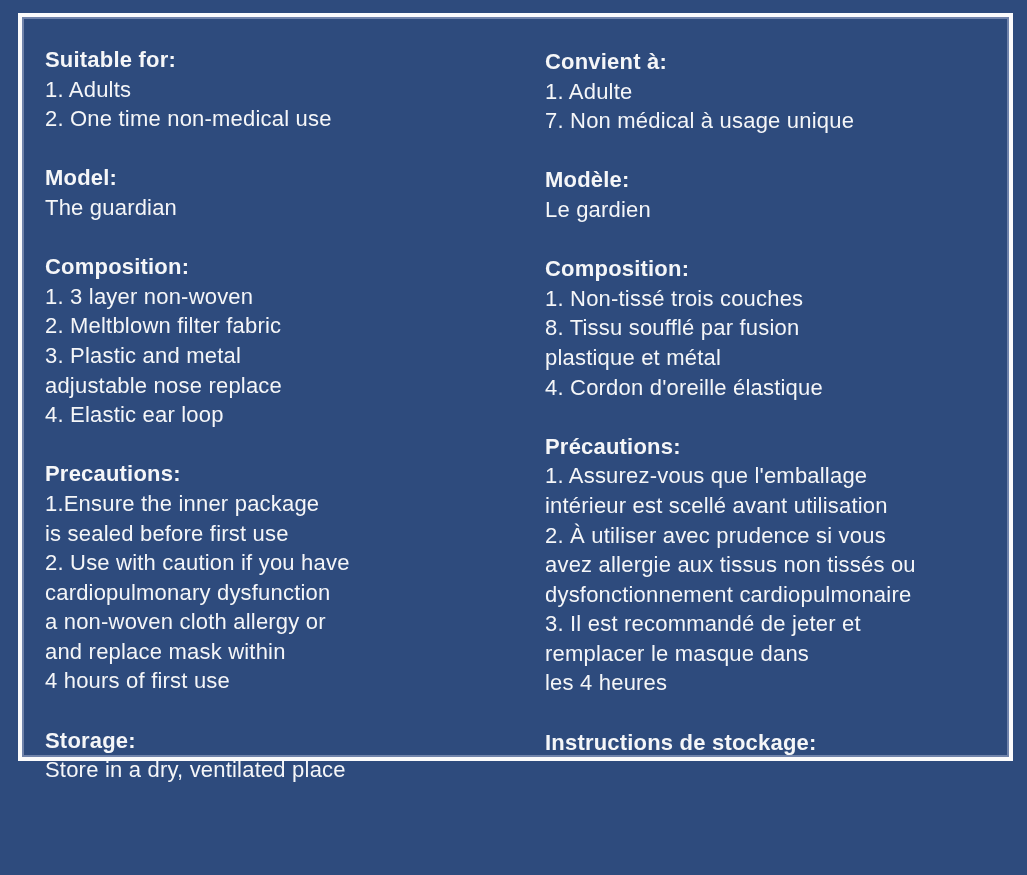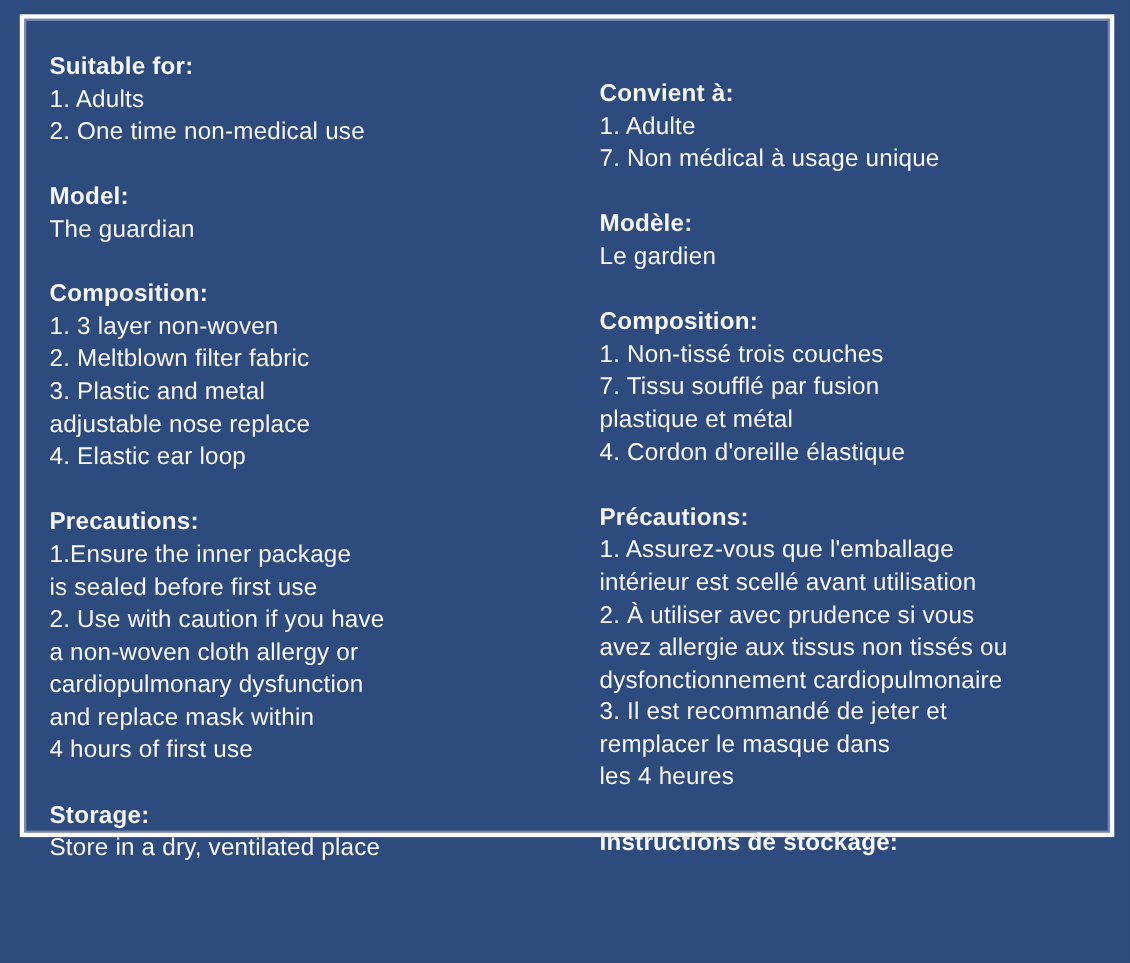--- a/index.html
+++ b/index.html
@@ -29,21 +29,21 @@
   .column {
     position: absolute;
     top: 28px;
     color: var(--text);
     font-size: 22px;
     line-height: 29.6px;
     white-space: nowrap;
     letter-spacing: 0.2px;
   }
   .column.en { left: 23px;  width: 475px; }
-  .column.fr { left: 523px; width: 460px; top: 30px; margin-top: 23px; }
+  .column.fr { left: 523px; width: 460px; top: 30px; }
   .section { margin-bottom: 29.6px; }
   .section:last-child { margin-bottom: 0; }
   .heading { font-weight: 700; }
 </style>
 </head>
 <body>
 
 <div class="label-frame">
   <div class="column en">
       <section class="section">
@@ -61,22 +61,22 @@
         <div class="line">2. Meltblown filter fabric</div>
         <div class="line">3. Plastic and metal</div>
         <div class="line">adjustable nose replace</div>
         <div class="line">4. Elastic ear loop</div>
       </section>
       <section class="section">
         <div class="heading">Precautions:</div>
         <div class="line">1.Ensure the inner package</div>
         <div class="line">is sealed before first use</div>
         <div class="line">2. Use with caution if you have</div>
+        <div class="line">cardiopulmonary dysfunction</div>
         <div class="line">a non-woven cloth allergy or</div>
-        <div class="line">cardiopulmonary dysfunction</div>
         <div class="line">and replace mask within</div>
         <div class="line">4 hours of first use</div>
       </section>
       <section class="section">
         <div class="heading">Storage:</div>
         <div class="line">Store in a dry, ventilated place</div>
       </section>
     </div>
   <div class="column fr">
       <section class="section">
@@ -84,21 +84,21 @@
         <div class="line">1. Adulte</div>
         <div class="line">7. Non médical à usage unique</div>
       </section>
       <section class="section">
         <div class="heading">Modèle:</div>
         <div class="line">Le gardien</div>
       </section>
       <section class="section">
         <div class="heading">Composition:</div>
         <div class="line">1. Non-tissé trois couches</div>
-        <div class="line">7. Tissu soufflé par fusion</div>
+        <div class="line">8. Tissu soufflé par fusion</div>
         <div class="line">plastique et métal</div>
         <div class="line">4. Cordon d'oreille élastique</div>
       </section>
       <section class="section">
         <div class="heading">Précautions:</div>
         <div class="line">1. Assurez-vous que l'emballage</div>
         <div class="line">intérieur est scellé avant utilisation</div>
         <div class="line">2. À utiliser avec prudence si vous</div>
         <div class="line">avez allergie aux tissus non tissés ou</div>
         <div class="line">dysfonctionnement cardiopulmonaire</div>

